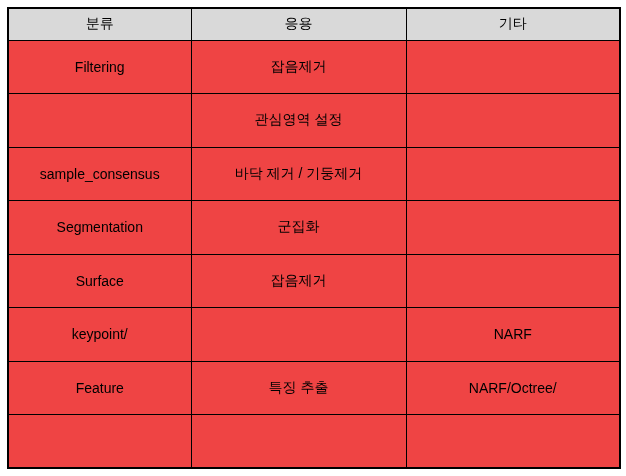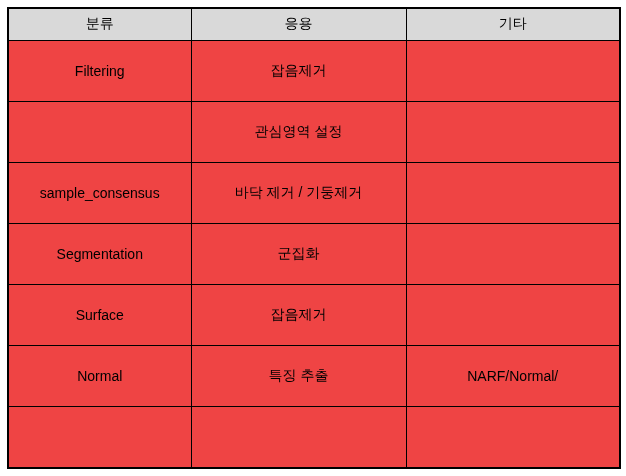--- a/index.html
+++ b/index.html
@@ -87,23 +87,28 @@
           <td>Segmentation</td>
           <td>군집화</td>
           <td></td>
         </tr>
         <tr>
           <td>Surface</td>
           <td>잡음제거</td>
           <td></td>
         </tr>
         <tr>
-          <td>Normal</td>
+          <td>keypoint/</td>
+          <td></td>
+          <td>NARF</td>
+        </tr>
+        <tr>
+          <td>Feature</td>
           <td>특징 추출</td>
-          <td>NARF/Normal/</td>
+          <td>NARF/Octree/</td>
         </tr>
         <tr>
           <td></td>
           <td></td>
           <td></td>
         </tr>
       </tbody>
   </table>
 </div>
 

